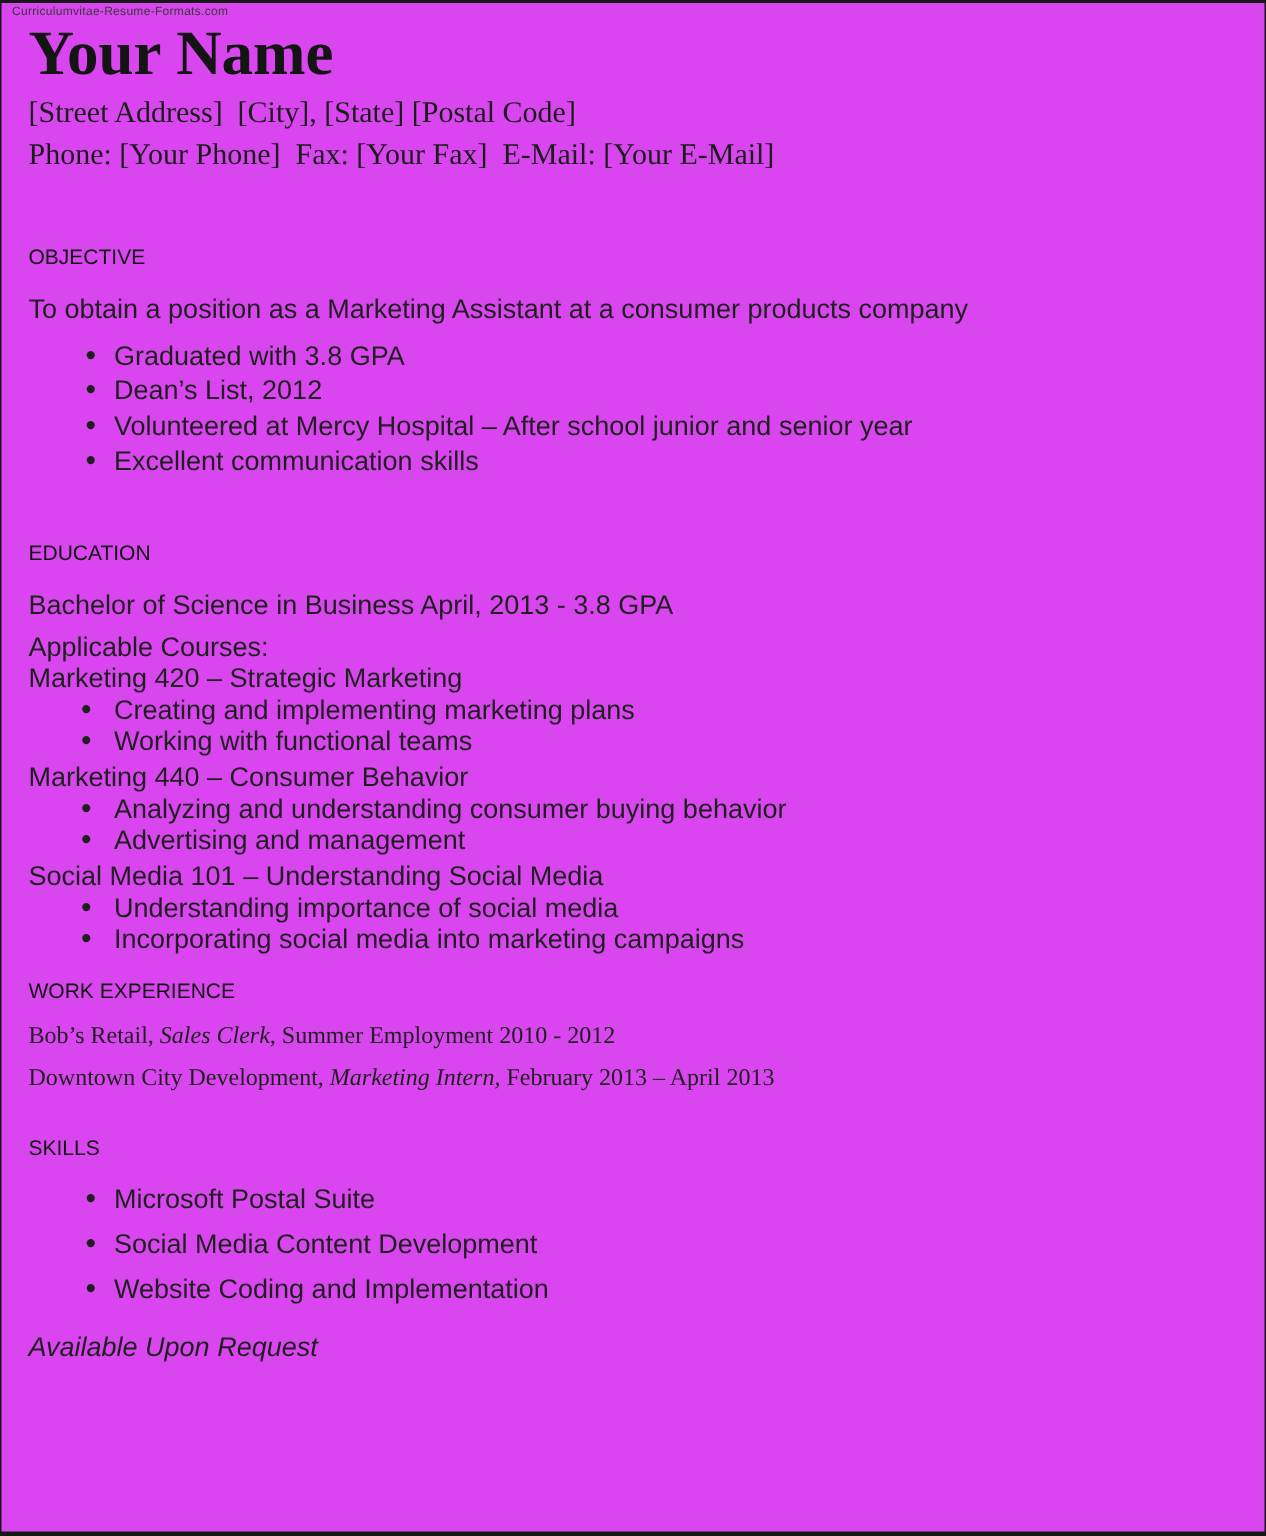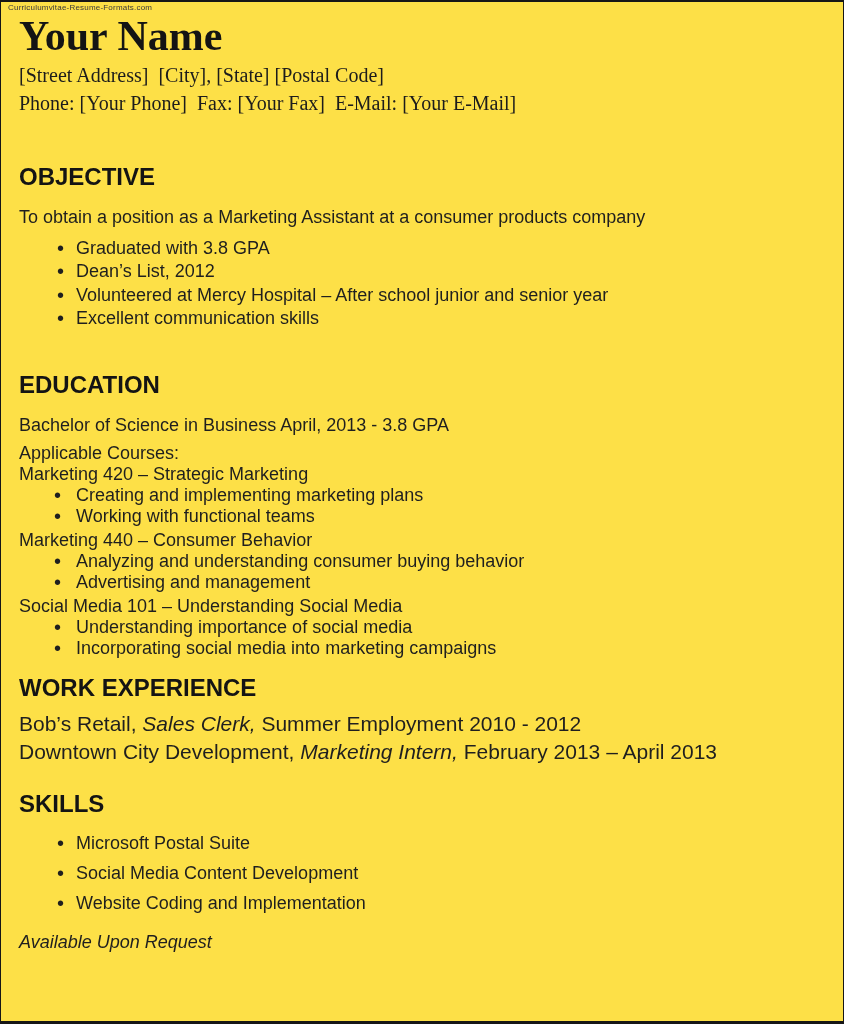--- a/index.html
+++ b/index.html
@@ -1,21 +1,21 @@
 <!DOCTYPE html>
 <html><head>
 <meta charset="utf-8">
 <style>
   html, body { margin: 0; padding: 0; background: #e8e8e8; }
   .page {
     position: relative;
     width: 844px;
     height: 1024px;
     box-sizing: border-box;
-    background: #fde047;
+    background: #d946ef;
     border: 1px solid #161616;
     border-top-width: 2px;
     border-bottom-width: 3px;
     overflow: hidden;
     color: #1c1c1c;
     font-family: "Liberation Sans", sans-serif;
   }
   .watermark {
     position: absolute;
     top: 1px; left: 7px;
@@ -36,22 +36,22 @@
   .addr {
     margin: 5px 0 0 18px;
     font-family: "Liberation Serif", serif;
     font-size: 20px;
     line-height: 23px;
     white-space: pre-wrap;
     color: #1c1c1c;
   }
   .sec-heading {
     margin: 0 0 0 18px;
-    font-size: 24px;
-    font-weight: bold;
+    font-size: 14px;
+    font-weight: normal;
     color: #141414;
     line-height: 1.1;
   }
   .body-text {
     margin: 0 0 0 18px;
     font-size: 18px;
     line-height: 23px;
     color: #1f1f1f;
   }
   ul { margin: 0; padding: 0; list-style: none; }
@@ -60,21 +60,21 @@
     content: "\2022";
     position: absolute;
     left: 56px;
     font-size: 20px;
   }
   .qual-list li { line-height: 23.5px; }
   .edu-list li { line-height: 21px; }
   .edu-list li::before { left: 53px; }
   .skills-list li { line-height: 30px; }
   .edu-line { margin: 0 0 0 18px; font-size: 18px; line-height: 21px; color: #1f1f1f; }
-  .job-line { margin: 0 0 0 18px; font-size: 21px; line-height: 28px; color: #1f1f1f; }
+  .job-line { margin: 0 0 0 18px; font-size: 16px; line-height: 28px; color: #1f1f1f; font-family: Liberation Serif, serif; }
   .italic { font-style: italic; }
   
   .mt-objective   { margin-top: 49px; }
   .mt-obj-text    { margin-top: 15px; }
   .mt-summary     { margin-top: 17px; }
   .mt-qual-list   { margin-top: 8px; }
   .mt-education   { margin-top: 41px; }
   .mt-degree      { margin-top: 17px; }
   .mt-courses     { margin-top: 7px; }
   .mt-course-gap  { margin-top: 3px; }

